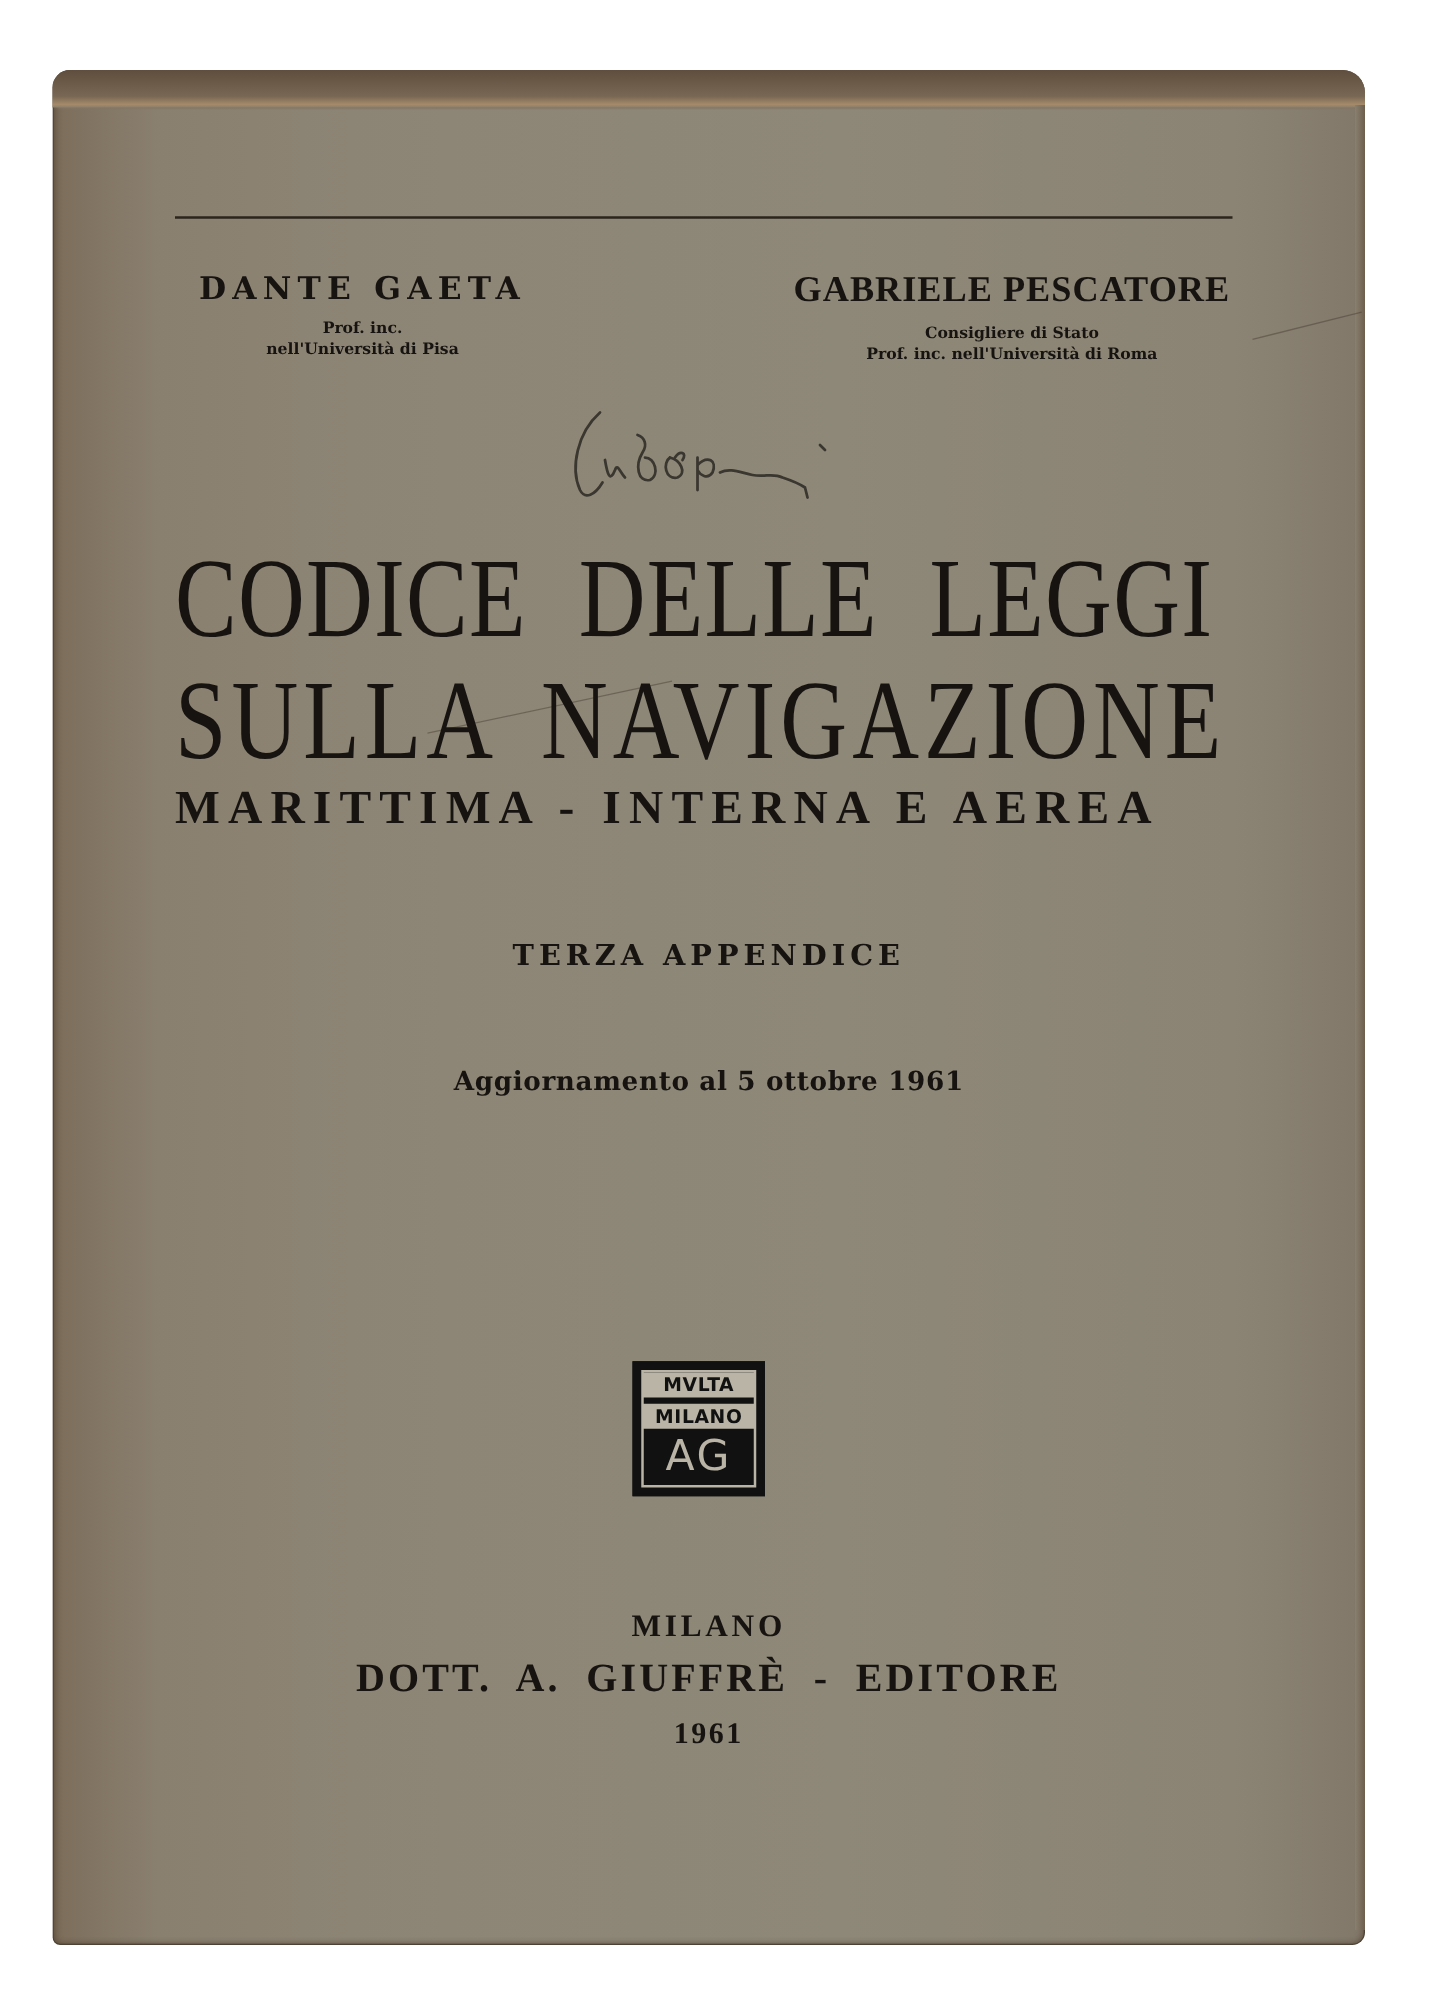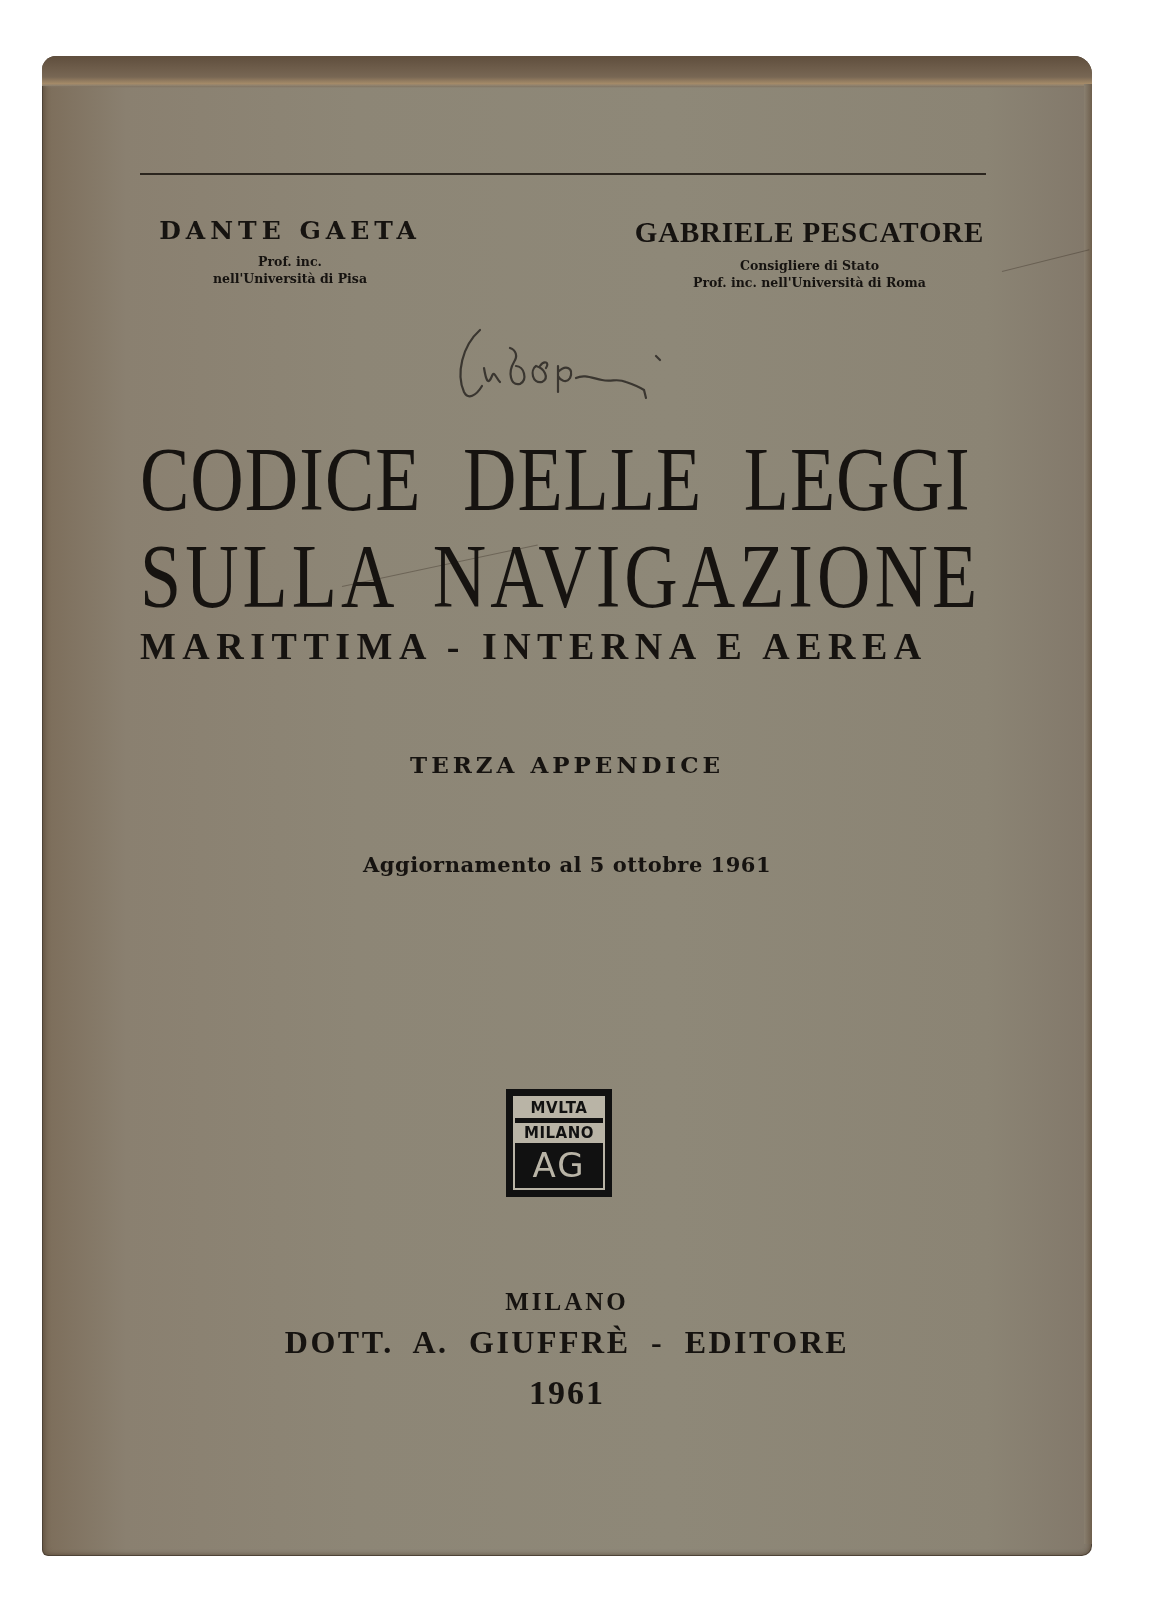--- a/index.html
+++ b/index.html
@@ -84,21 +84,21 @@
     .logo-l1 { top: 7px; }
     .logo-l2 { top: 32px; }
     .logo-ag {
       position: absolute; left: 0; right: 0; top: 56px; text-align: center;
       color: #b9b4a6; font-family: "DejaVu Sans", sans-serif; font-size: 34px; line-height: 36px; letter-spacing: 2px;
     }
 
     .pub { position: absolute; left: 0; width: 100%; text-align: center; font-weight: bold; font-family: "Liberation Serif", serif; }
     .p1 { top: 1232px; font-size: 25px; letter-spacing: 3px; }
     .p2 { top: 1268px; font-size: 32px; letter-spacing: 2.5px; word-spacing: 10px; }
-    .p3 { top: 1318px; font-size: 34px; letter-spacing: 2px; }
+    .p3 { top: 1318px; font-size: 24px; letter-spacing: 2px; }
     .crease { position: absolute; height: 1px; background: rgba(60,50,40,0.4); transform-origin: left; }
   </style>
 </head>
 <body>
 
 <div class="book">
   <div class="top-band"></div>
   <div class="right-edge"></div>
 
   <div class="cover-text">

